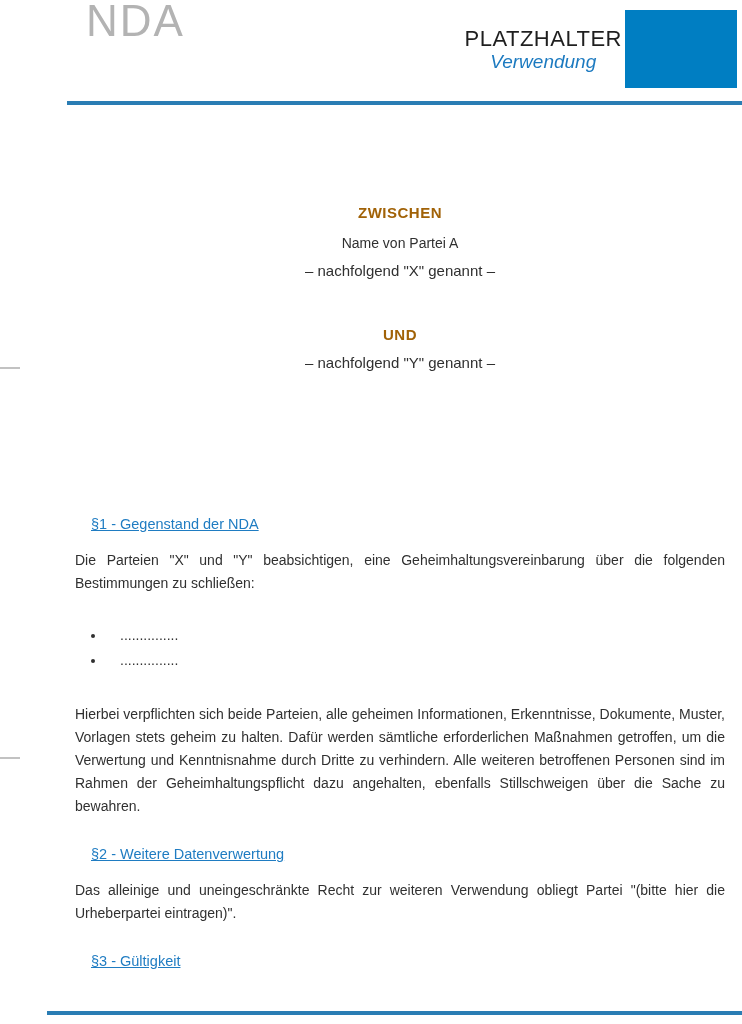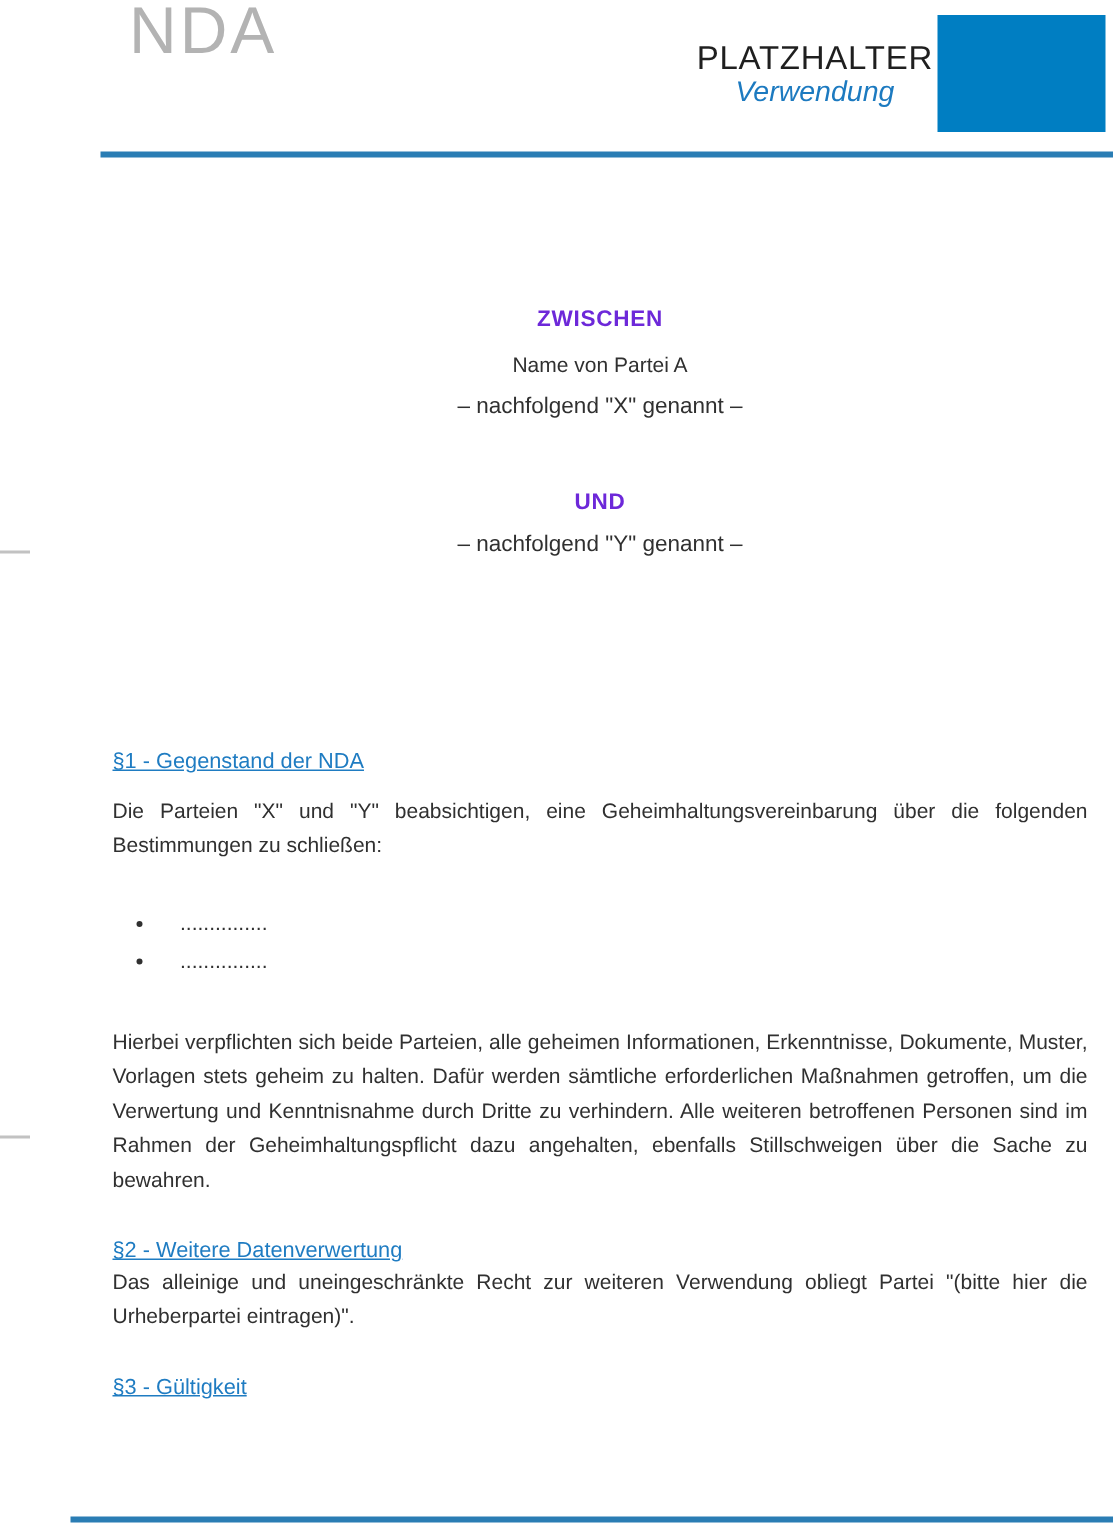--- a/index.html
+++ b/index.html
@@ -27,31 +27,31 @@
   .rule-top{top:101px;left:67px;right:0;}
   .rule-bottom{top:1011px;left:47px;right:0;}
   .fold-mark{position:absolute;left:0;width:20px;height:2px;background:#c2c2c2;}
   .fold-1{top:367px;}
   .fold-2{top:757px;}
   
   .parties{
     position:absolute;top:204px;left:75px;width:650px;text-align:center;
   }
   .party-label{
-    font-size:15px;font-weight:bold;color:#6d28d9;letter-spacing:0.5px;
+    font-size:15px;font-weight:bold;color:#a16207;letter-spacing:0.5px;
     line-height:18px;margin:0;
   }
   .party-name{font-size:14px;color:#303030;line-height:18px;margin:12px 0 0;}
   .party-alias{font-size:15px;color:#303030;line-height:18px;margin:10px 0 0;}
   .party-label.und{margin-top:46px;}
   
   .content{position:absolute;top:500px;left:75px;width:650px;}
   .sec-heading{
     font-size:14.5px;font-weight:400;color:#1f7cc2;
-    text-decoration:underline;line-height:17px;margin:0;
+    text-decoration:underline;line-height:17px;margin:16px;
   }
   .sec-heading.h2{margin-top:28px;}
   .sec-heading.h3{margin-top:28px;}
   .para{
     font-size:14px;line-height:23px;color:#303030;
     text-align:justify;margin:0;
   }
   .para.intro{margin-top:12px;}
   .para.after-list{margin-top:30px;}
   .para.first{margin-top:6px;}

